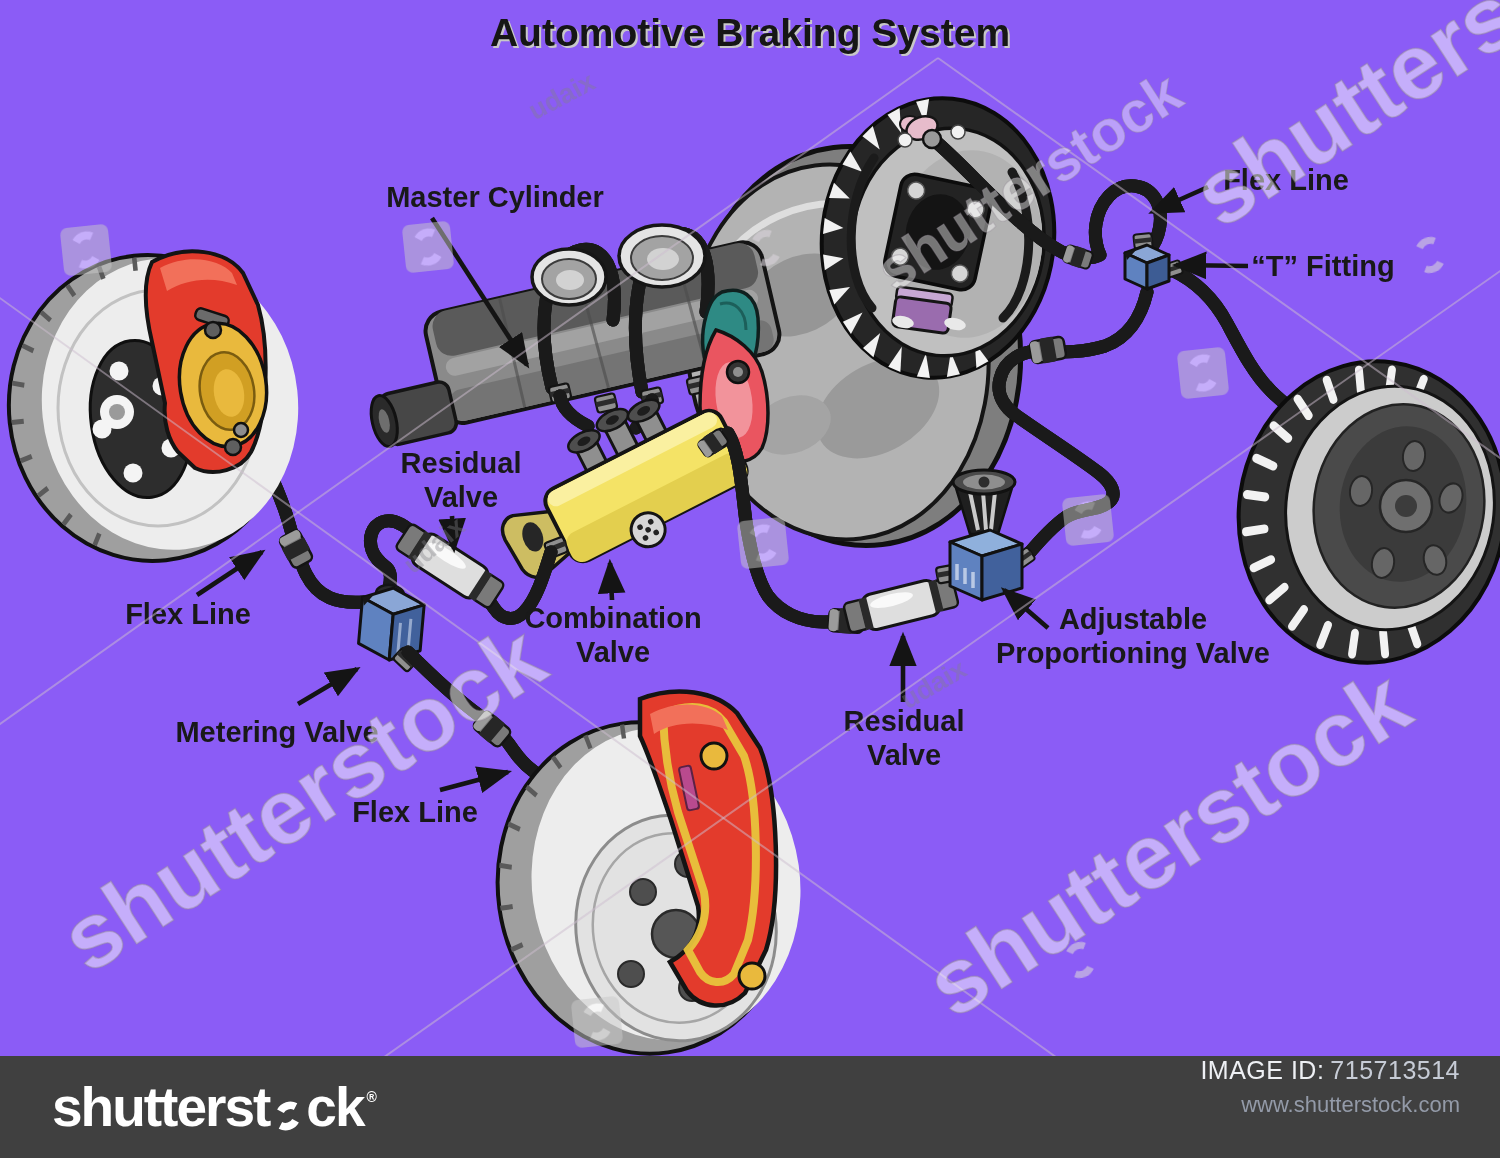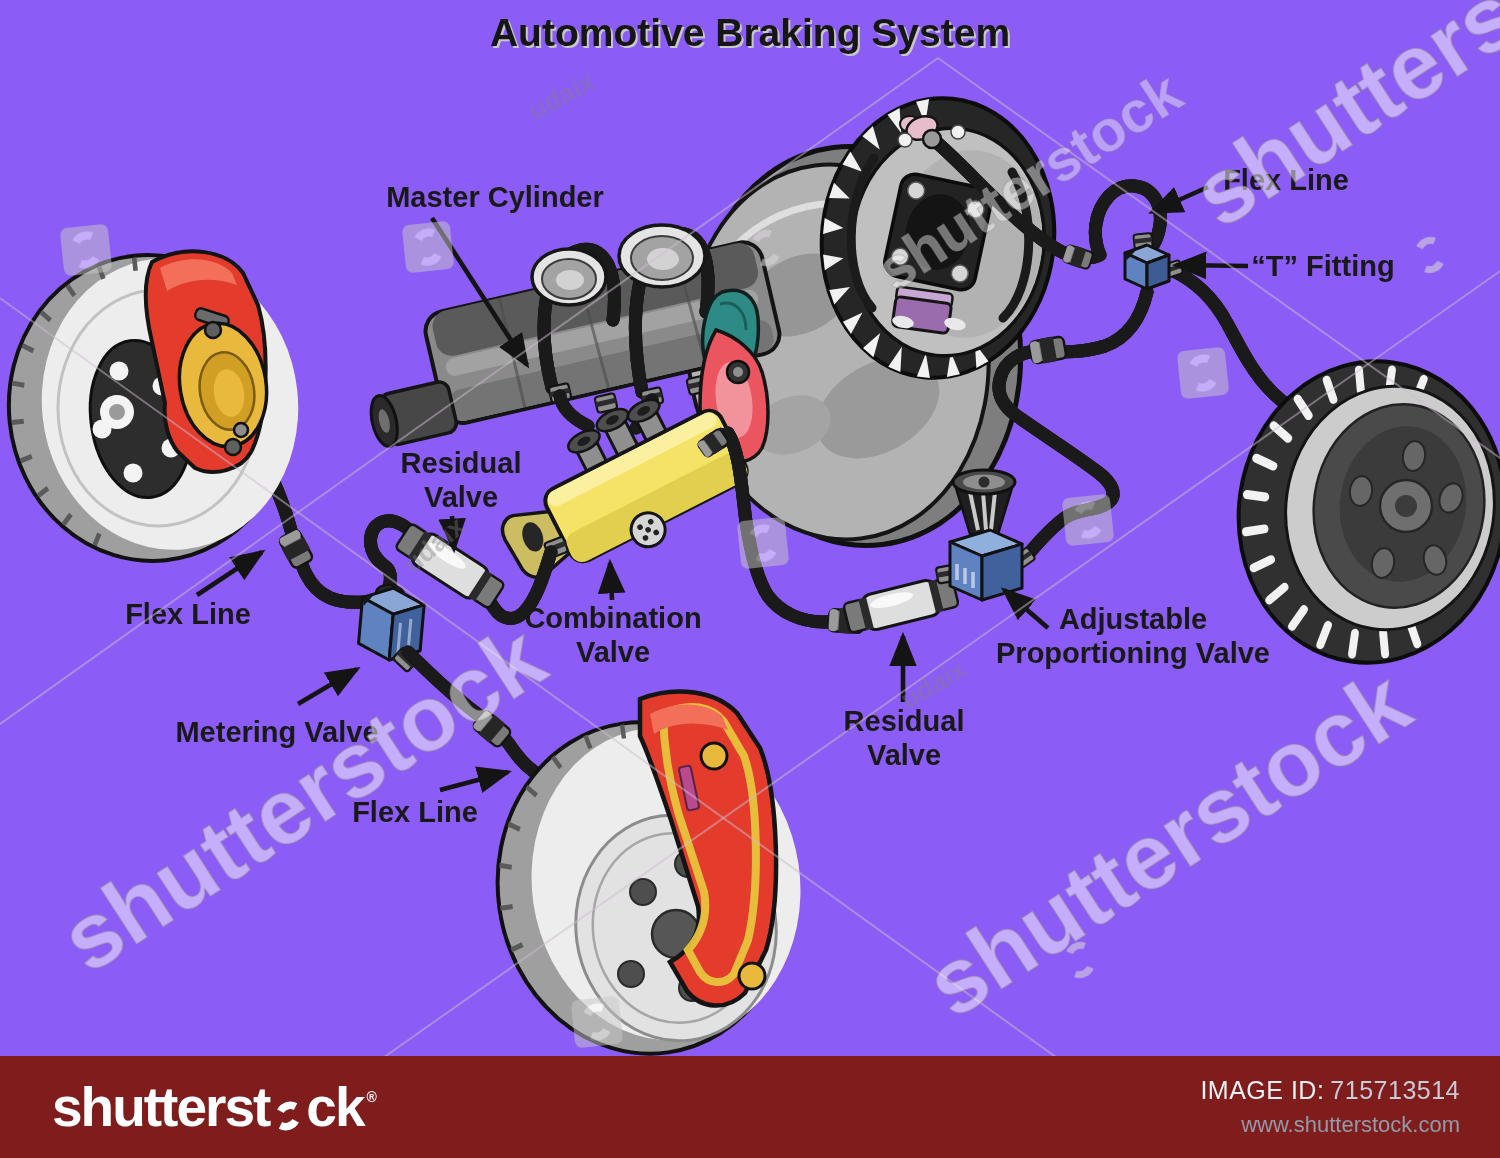--- a/index.html
+++ b/index.html
@@ -16,21 +16,21 @@
   .ttl{font-weight:bold;font-size:39px;fill:#161616;text-anchor:middle;}
   .ttl-sh{font-weight:bold;font-size:39px;fill:#c8c8c8;text-anchor:middle;}
   .arr{stroke:#141414;stroke-width:4.6;}
 
   .wm-big{font-weight:bold;font-size:92px;fill:rgba(255,255,255,.5);stroke:rgba(150,142,152,.45);stroke-width:1.6;text-anchor:middle;}
   .wm-mid{font-weight:bold;font-size:58px;fill:rgba(255,255,255,.42);stroke:rgba(150,142,152,.38);stroke-width:1.2;text-anchor:middle;}
   .wm-artist{font-weight:bold;font-size:27px;fill:rgba(130,130,135,.38);text-anchor:middle;}
   .wm-line{stroke:rgba(205,190,208,.5);stroke-width:2;}
 
   
-  .footer{position:absolute;left:0;top:1056px;width:1500px;height:102px;background:#7f1d1d;display:flex;align-items:center;justify-content:space-between;box-sizing:border-box;padding:0 40px 0 52px;}
+  .footer{position:absolute;left:0;top:1056px;width:1500px;height:102px;background:#404040;display:flex;justify-content:space-between;box-sizing:border-box;padding:0 40px 0 52px;}
   .logo{color:#fff;font-weight:bold;font-size:55px;letter-spacing:-2px;display:flex;align-items:center;line-height:1;}
   .logo .oglyph{display:inline-block;width:34px;height:40px;margin:6px 1px 0 2px;}
   .logo sup{font-size:14px;letter-spacing:0;margin:-20px 0 0 3px;}
   .meta{text-align:right;color:#eef0f4;}
   .meta .idrow{font-size:25px;letter-spacing:.5px;}
   .meta .idrow .num{color:#c7ccd6;margin-left:6px;}
   .meta .url{font-size:22px;color:#939aa8;margin-top:7px;}
 </style>
 </head>
 <body>

